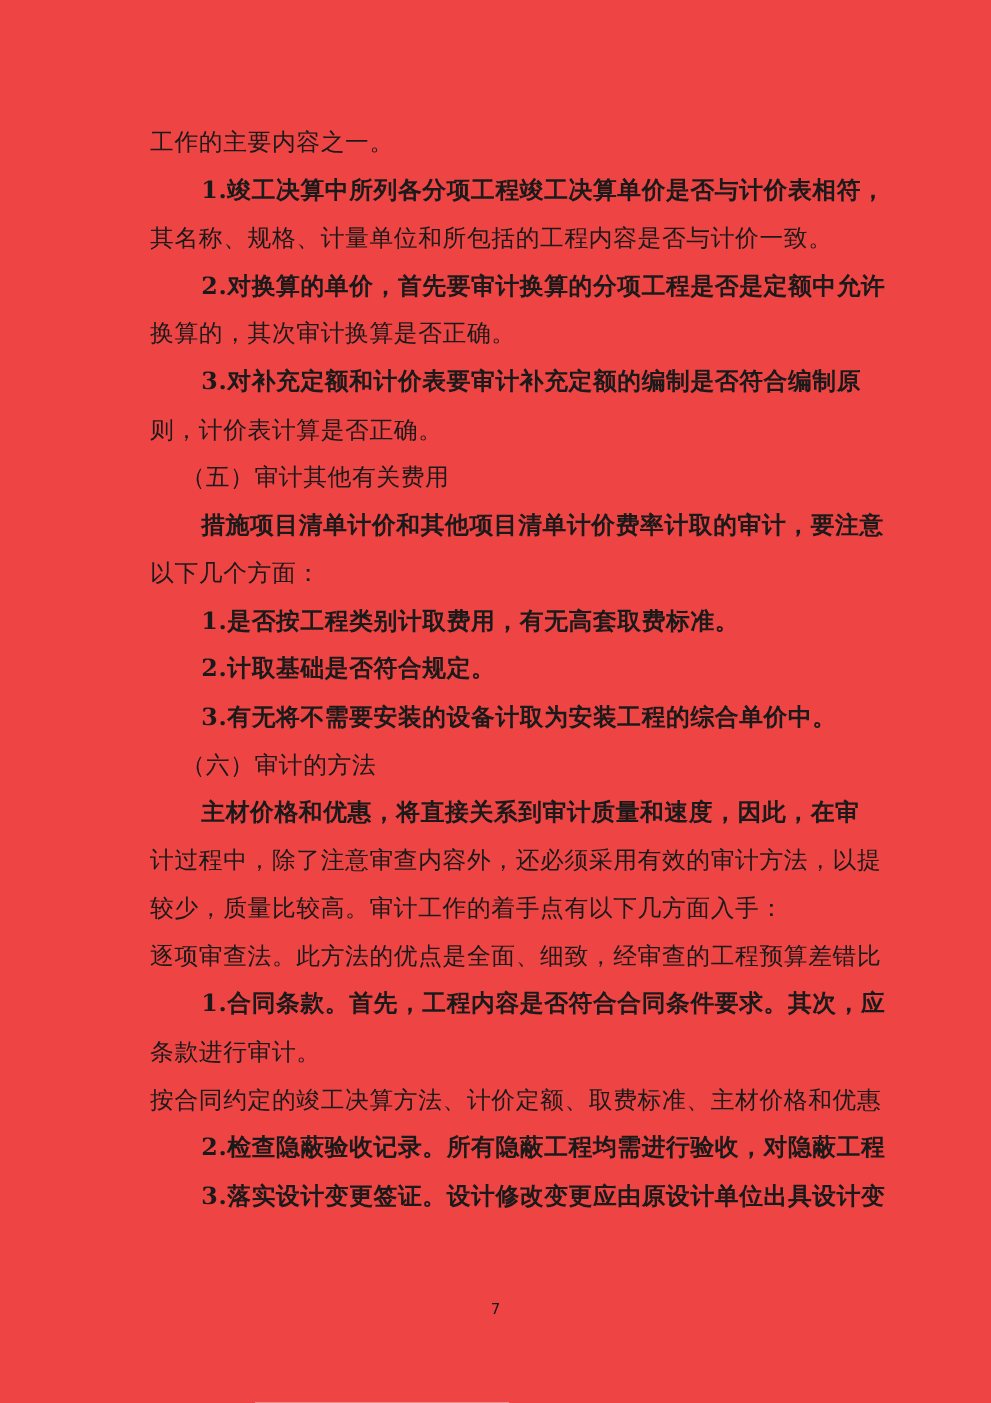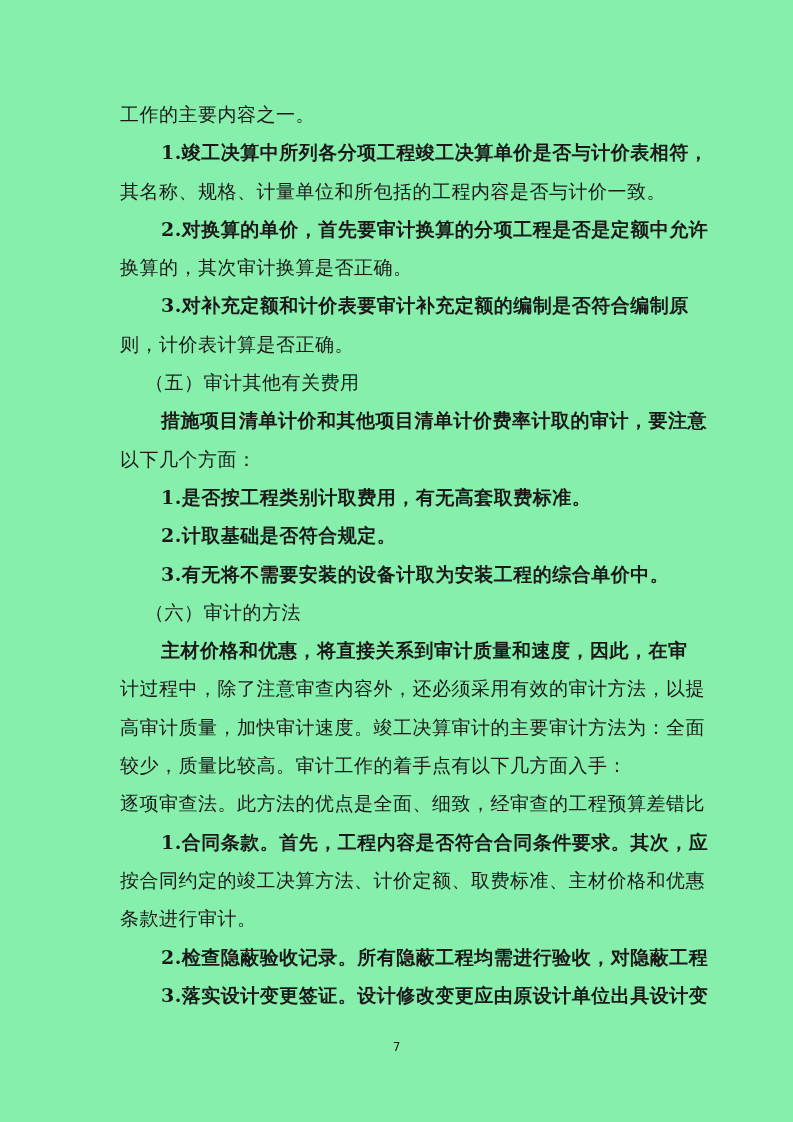--- a/index.html
+++ b/index.html
@@ -1,19 +1,19 @@
 <!DOCTYPE html>
 <html><head>
 <meta charset="utf-8">
 <style>
   html, body { margin: 0; padding: 0; background: #ffffff; }
   body { width: 793px; height: 1122px; position: relative; overflow: hidden; }
   .page {
     position: absolute; left: 0; top: 0; width: 793px; height: 1122px;
-    background: #86efac;
+    background: #ef4444;
   }
   .content {
     position: absolute;
     left: 120px;
     top: 95px;
     width: 554px;
     font-family: "DejaVu Serif", "Liberation Serif", serif;
     font-size: 19px;
     line-height: 38.3px;
     color: #1a1a1a;
@@ -46,23 +46,22 @@
     <p class="">则，计价表计算是否正确。</p>
     <p class="heading">（五）审计其他有关费用</p>
     <p class="indent">措施项目清单计价和其他项目清单计价费率计取的审计，要注意</p>
     <p class="">以下几个方面：</p>
     <p class="indent">1.是否按工程类别计取费用，有无高套取费标准。</p>
     <p class="indent">2.计取基础是否符合规定。</p>
     <p class="indent">3.有无将不需要安装的设备计取为安装工程的综合单价中。</p>
     <p class="heading">（六）审计的方法</p>
     <p class="indent">主材价格和优惠，将直接关系到审计质量和速度，因此，在审</p>
     <p class="">计过程中，除了注意审查内容外，还必须采用有效的审计方法，以提</p>
-    <p class="">高审计质量，加快审计速度。竣工决算审计的主要审计方法为：全面</p>
     <p class="">较少，质量比较高。审计工作的着手点有以下几方面入手：</p>
     <p class="">逐项审查法。此方法的优点是全面、细致，经审查的工程预算差错比</p>
     <p class="indent">1.合同条款。首先，工程内容是否符合合同条件要求。其次，应</p>
+    <p class="">条款进行审计。</p>
     <p class="">按合同约定的竣工决算方法、计价定额、取费标准、主材价格和优惠</p>
-    <p class="">条款进行审计。</p>
     <p class="indent">2.检查隐蔽验收记录。所有隐蔽工程均需进行验收，对隐蔽工程</p>
     <p class="indent">3.落实设计变更签证。设计修改变更应由原设计单位出具设计变</p>
   </div>
   <div class="page-number">7</div>
 </div>
 
 </body></html>

